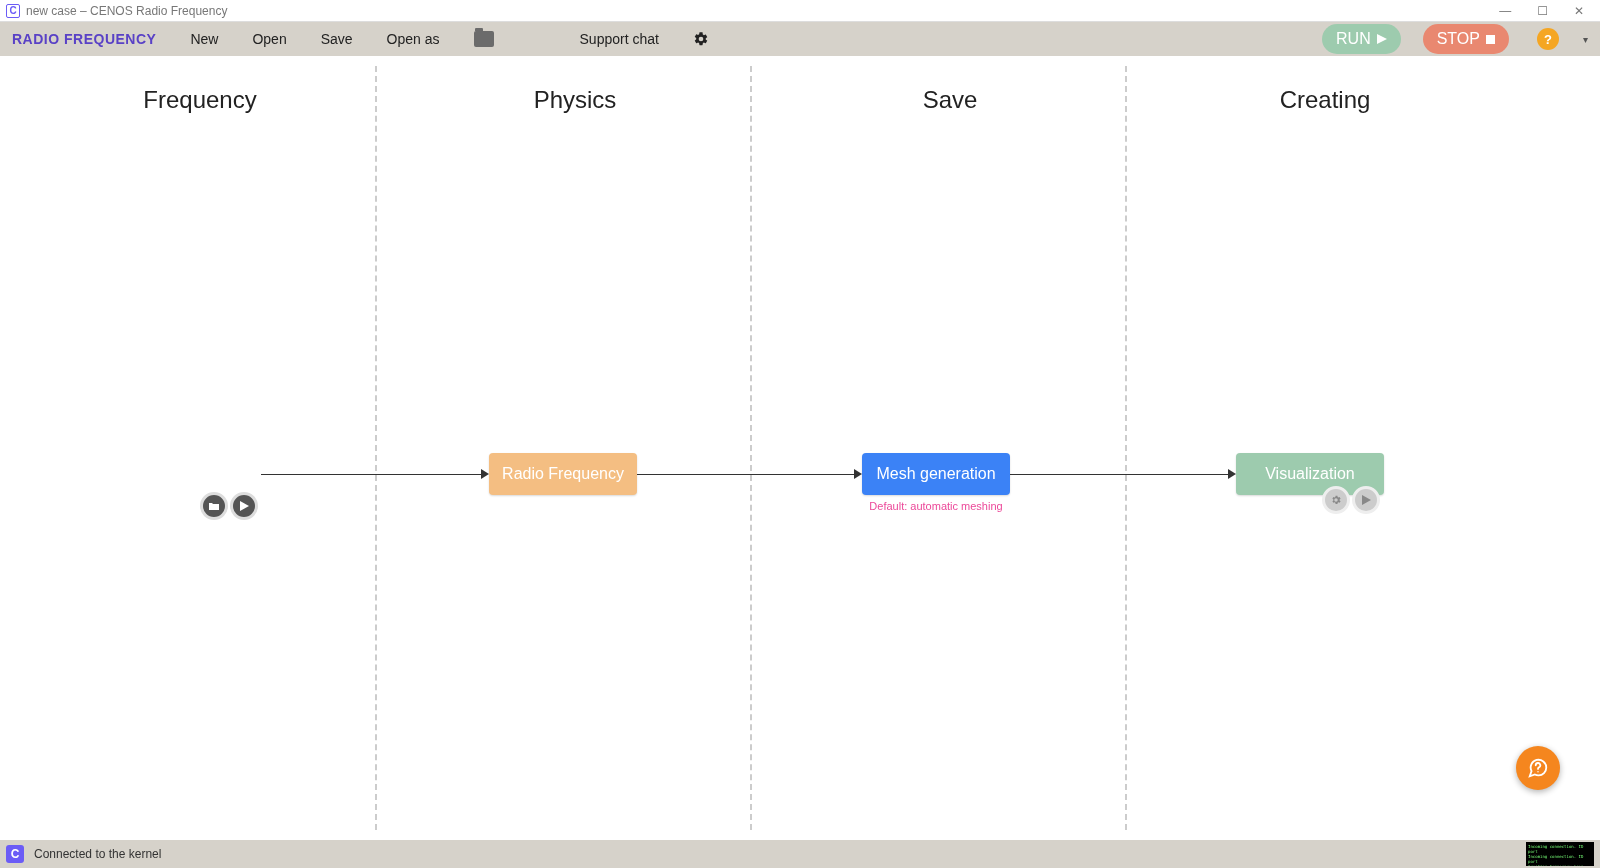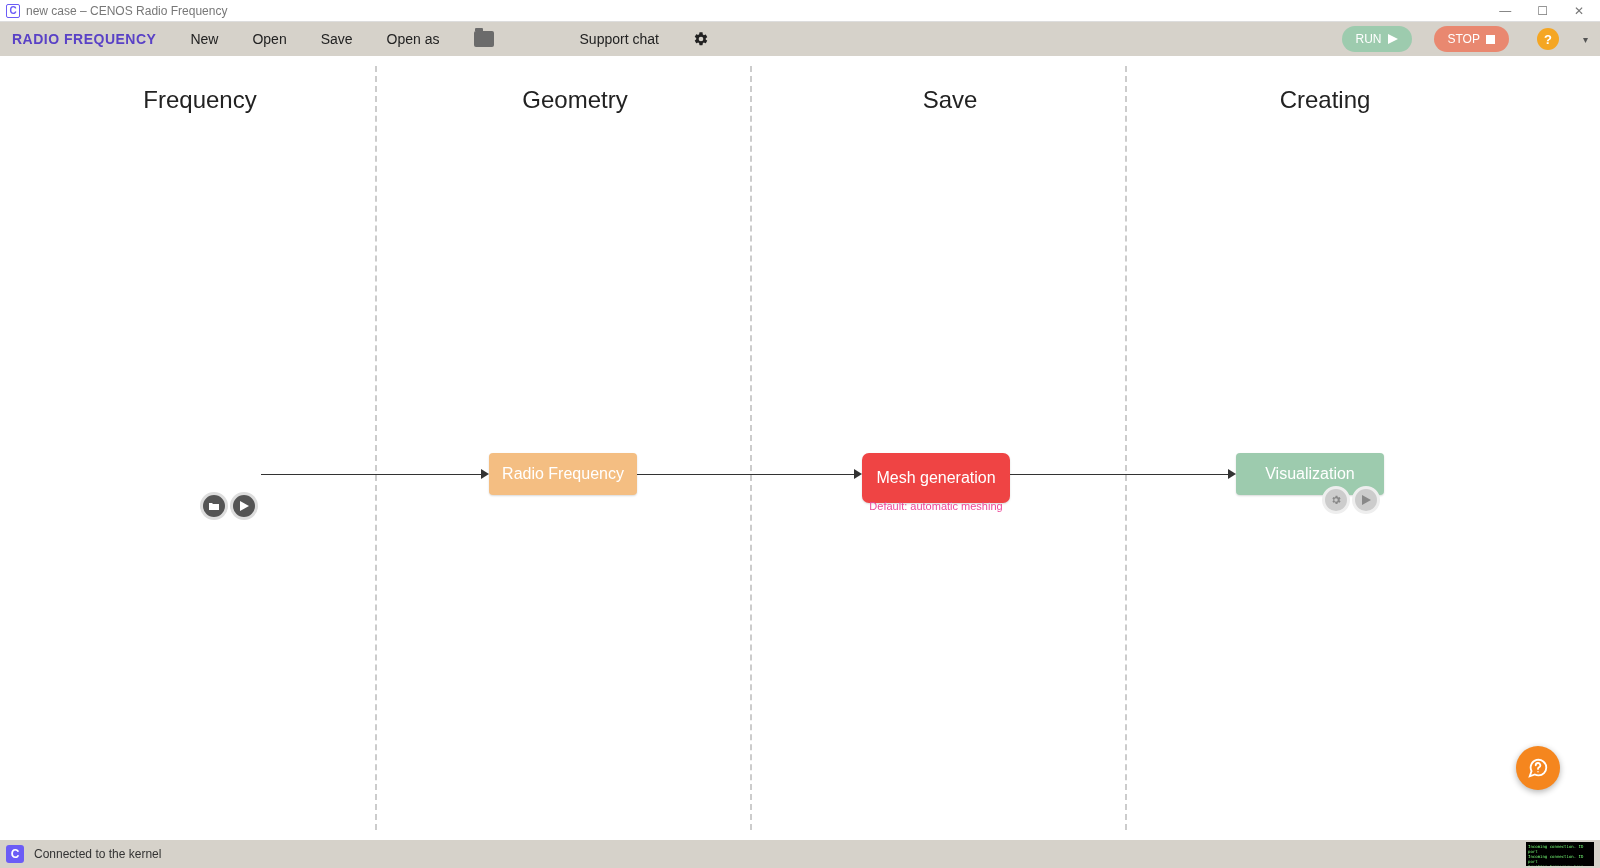--- a/index.html
+++ b/index.html
@@ -13,36 +13,36 @@
 
 
 .toolbar { height: 34px; background: #D6D2CA; display: flex; align-items: center; padding: 0 12px; gap: 22px; font-size: 14px; color: #222; }
 .toolbar .brand { color: #5941C6; font-weight: 600; letter-spacing: 0.5px; }
 .toolbar .tb-item { cursor: pointer; margin-left: 12px; }
 .toolbar .folder-icon { width: 20px; height: 16px; background: #6b6b6b; border-radius: 2px; position: relative; }
 .toolbar .folder-icon::before { content: ""; position: absolute; top: -3px; left: 1px; width: 8px; height: 3px; background: #6b6b6b; border-radius: 1px 1px 0 0; }
 .toolbar .gap { width: 30px; }
 .toolbar .gear-icon svg { width: 16px; height: 16px; display: block; }
 .toolbar .spacer { flex: 1; }
-.toolbar .run-btn, .toolbar .stop-btn { border: none; border-radius: 16px; padding: 6px 14px; color: #fff; font-size: 12px; display: flex; align-items: center; gap: 6px; cursor: pointer; }
+.toolbar .run-btn, .toolbar .stop-btn { border: none; border-radius: 16px; padding: 6px 14px; color: #fff; font-size: 16px; display: flex; align-items: center; gap: 6px; cursor: pointer; }
 .toolbar .run-btn { background: #9DCBAE; }
 .toolbar .stop-btn { background: #E98870; }
 .toolbar .help-btn { width: 22px; height: 22px; border-radius: 50%; background: #F5A623; color: #fff; display: flex; align-items: center; justify-content: center; font-weight: bold; font-size: 13px; margin-left: 6px; cursor: pointer; }
 .toolbar .dropdown-caret { font-size: 10px; color: #555; margin-left: 2px; }
 
 
 .workflow { position: relative; height: calc(868px - 22px - 34px - 28px); background: #fff; }
 .col-divider { position: absolute; top: 10px; bottom: 10px; border-left: 2px dashed #ccc; }
 .col-header { position: absolute; top: 30px; font-size: 24px; color: #222; text-align: center; width: 25%; }
 .flow-line { position: absolute; top: 418px; height: 0; border-top: 1px solid #333; }
 .flow-arrow { position: absolute; top: 413px; width: 0; height: 0; border-left: 8px solid #333; border-top: 5px solid transparent; border-bottom: 5px solid transparent; }
 .node { position: absolute; top: 397px; color: #fff; display: flex; flex-direction: column; align-items: center; justify-content: center; border-radius: 4px; font-size: 16px; cursor: pointer; text-align: center; padding: 0 8px; box-shadow: 0 1px 2px rgba(0,0,0,0.15); }
 .node.geometry { background: #F2961E; height: 58px; top: 390px; width: 148px; left: 113px; }
 .node.physics { background: #F4BE82; height: 42px; width: 148px; left: 489px; }
-.node.mesh    { background: #ef4444; height: 50px; width: 148px; left: 862px; border-radius: 7px; }
+.node.mesh    { background: #3b82f6; height: 42px; width: 148px; left: 862px; }
 .node.results { background: #9DCBAE; height: 42px; width: 148px; left: 1236px; }
 .node .line1 { font-size: 16px; }
 .node .line2 { font-size: 15px; }
 .node-caption { position: absolute; font-size: 11px; color: #ec4899; text-align: center; }
 .node-icons { position: absolute; display: flex; gap: 2px; }
 .round-btn { width: 28px; height: 28px; border-radius: 50%; display: flex; align-items: center; justify-content: center; cursor: pointer; }
 .round-btn.dark { background: #555; border: 3px solid #ddd; }
 .round-btn.light { background: #ccc; border: 3px solid #eee; }
 
 
@@ -97,21 +97,21 @@
   <span class="dropdown-caret">▾</span>
 </div>
 
 <div class="workflow">
 
   <div class="col-divider" style="left:375px"></div>
   <div class="col-divider" style="left:750px"></div>
   <div class="col-divider" style="left:1125px"></div>
 
   <div class="col-header" style="left:0">Frequency</div>
-  <div class="col-header" style="left:375px">Geometry</div>
+  <div class="col-header" style="left:375px">Physics</div>
   <div class="col-header" style="left:750px">Save</div>
   <div class="col-header" style="left:1125px">Creating</div>
 
   <div class="flow-line" style="left:261px; width:220px"></div>
   <div class="flow-arrow" style="left:481px"></div>
   <div class="flow-line" style="left:637px; width:217px"></div>
   <div class="flow-arrow" style="left:854px"></div>
   <div class="flow-line" style="left:1010px; width:218px"></div>
   <div class="flow-arrow" style="left:1228px"></div>
 

